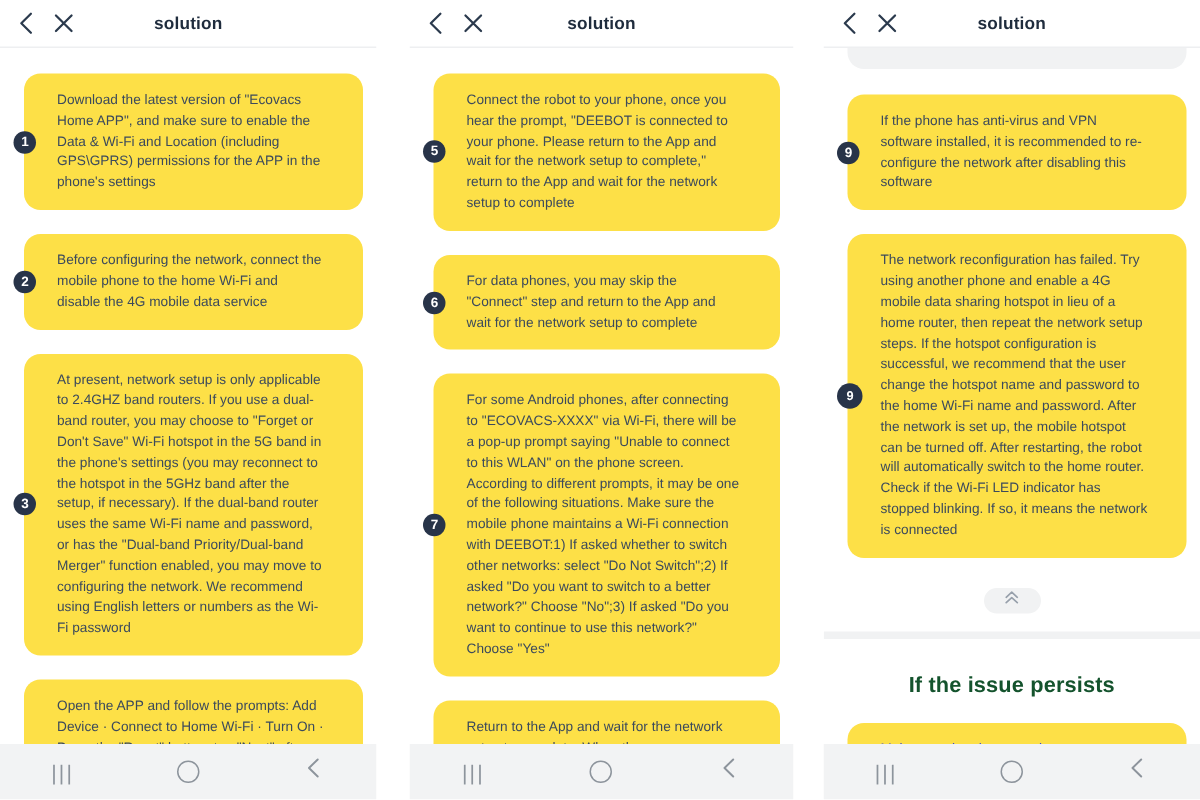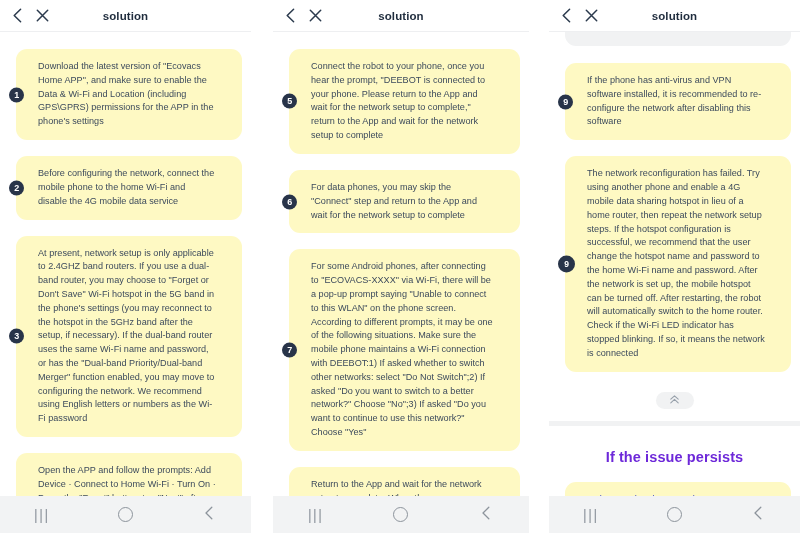--- a/index.html
+++ b/index.html
@@ -99,21 +99,21 @@
     font-size: 9px;
     font-weight: bold;
     line-height: 15px;
     text-align: center;
     z-index: 3;
     letter-spacing: -0.3px;
   }
   .badge.wide { width: 17px; height: 17px; line-height: 17px; font-size: 8.5px; }
   .bubble {
     margin-left: 7px;
-    background: #fef9c3;
+    background: #fde047;
     border-radius: 11px;
     padding: 11px 26px 11px 22px;
     width: 100%;
     box-sizing: border-box;
     color: #3c4a5c;
     font-size: 9.1px;
     line-height: 1.52;
     letter-spacing: .02px;
   }
   .bubble.link {
@@ -148,21 +148,21 @@
 
   .section-divider {
     height: 5px;
     background: #f1f2f3;
     margin: 2px -9px 0 -9px;
   }
   .section-title {
     text-align: center;
     font-size: 14.5px;
     font-weight: bold;
-    color: #6d28d9;
+    color: #14532d;
     padding: 23px 0 17px 0;
     letter-spacing: .1px;
   }
 
   
   .sysnav {
     flex: 0 0 37px;
     height: 37px;
     background: #f2f3f4;
     display: flex;

